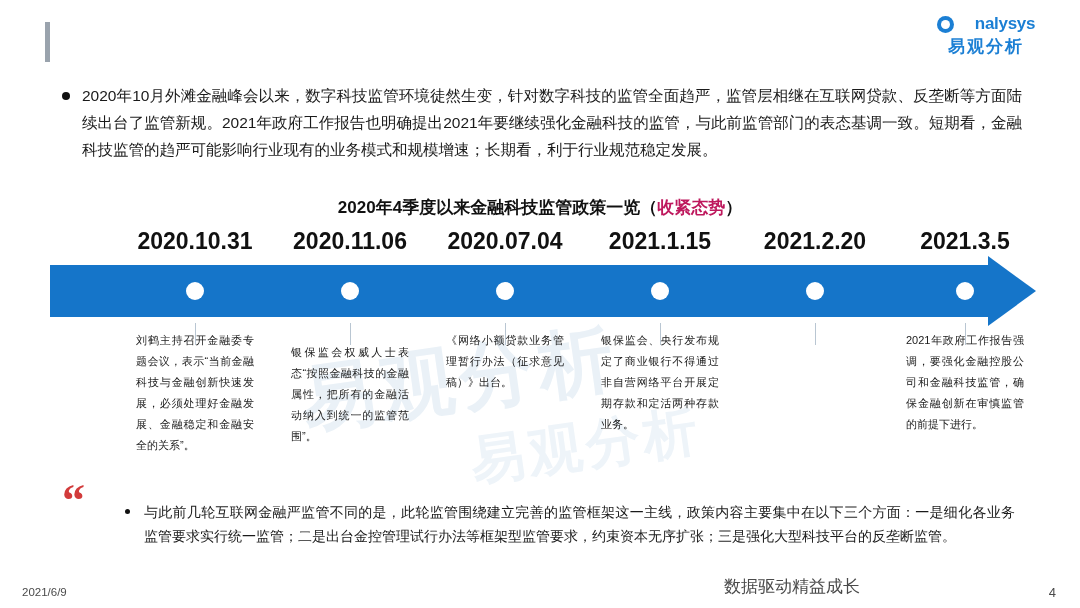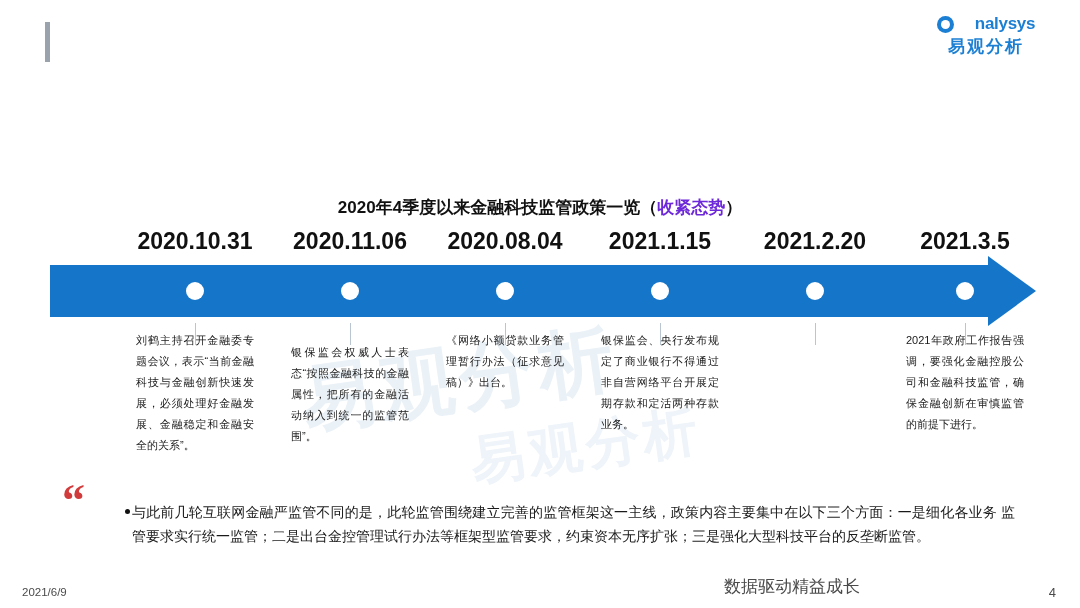--- a/index.html
+++ b/index.html
@@ -144,21 +144,21 @@
     position: absolute;
     top: 196px;
     left: 0;
     width: 1080px;
     text-align: center;
     font-size: 17px;
     font-weight: bold;
     color: #111;
   }
   .chart-title .accent {
-    color: #6d28d9;
+    color: #be185d;
   }
 
   
   .timeline {
     position: absolute;
     left: 50px;
     top: 228px;
     width: 985px;
     height: 300px;
     z-index: 1;
@@ -236,21 +236,21 @@
     font-family: "Liberation Serif", serif;
   }
 
   
   .bottom-note {
     position: absolute;
     left: 125px;
     top: 500px;
     width: 890px;
     display: flex;
-    gap: 2px;
+    gap: 14px;
     z-index: 1;
   }
   .bottom-dot {
     flex: 0 0 auto;
     width: 5px;
     height: 5px;
     border-radius: 50%;
     background: #111;
     margin-top: 9px;
   }
@@ -297,20 +297,24 @@
   <div class="title-bar"></div>
 
   <div class="logo">
     <div class="logo-top">
       <span class="logo-mark"></span>
       <span class="logo-word">nalysys</span>
     </div>
     <div class="logo-cn">易观分析</div>
   </div>
 
+  <div class="intro">
+    <span class="bullet-dot"></span>
+    <div class="intro-text">2020年10月外滩金融峰会以来，数字科技监管环境徒然生变，针对数字科技的监管全面趋严，监管层相继在互联网贷款、反垄断等方面陆续出台了监管新规。2021年政府工作报告也明确提出2021年要继续强化金融科技的监管，与此前监管部门的表态基调一致。短期看，金融科技监管的趋严可能影响行业现有的业务模式和规模增速；长期看，利于行业规范稳定发展。</div>
+  </div>
 
   <div class="chart-title">
     <span>2020年4季度以来金融科技监管政策一览（</span><span class="accent">收紧态势</span><span>）</span>
   </div>
 
   <div class="timeline">
     <div class="arrow-wrap">
       <div class="arrow-body"></div>
       <div class="arrow-head"></div>
     </div>
@@ -318,21 +322,21 @@
     <div class="tl-date" style="left:145px;">2020.10.31</div>
     <div class="node" style="left:136px;"></div>
     <div class="tl-tick" style="left:145px;"></div>
     <div class="tl-desc" style="left:145px;">刘鹤主持召开金融委专题会议，表示“当前金融科技与金融创新快速发展，必须处理好金融发展、金融稳定和金融安全的关系”。</div>
 
     <div class="tl-date" style="left:300px;">2020.11.06</div>
     <div class="node" style="left:291px;"></div>
     <div class="tl-tick" style="left:300px;"></div>
     <div class="tl-desc" style="left:300px;margin-top:12px;">银保监会权威人士表态“按照金融科技的金融属性，把所有的金融活动纳入到统一的监管范围”。</div>
 
-    <div class="tl-date" style="left:455px;">2020.08.04</div>
+    <div class="tl-date" style="left:455px;">2020.07.04</div>
     <div class="node" style="left:446px;"></div>
     <div class="tl-tick" style="left:455px;"></div>
     <div class="tl-desc" style="left:455px;">《网络小额贷款业务管理暂行办法（征求意见稿）》出台。</div>
 
     <div class="tl-date" style="left:610px;">2021.1.15</div>
     <div class="node" style="left:601px;"></div>
     <div class="tl-tick" style="left:610px;"></div>
     <div class="tl-desc" style="left:610px;">银保监会、央行发布规定了商业银行不得通过非自营网络平台开展定期存款和定活两种存款业务。</div>
 
     <div class="tl-date" style="left:765px;">2021.2.20</div>

